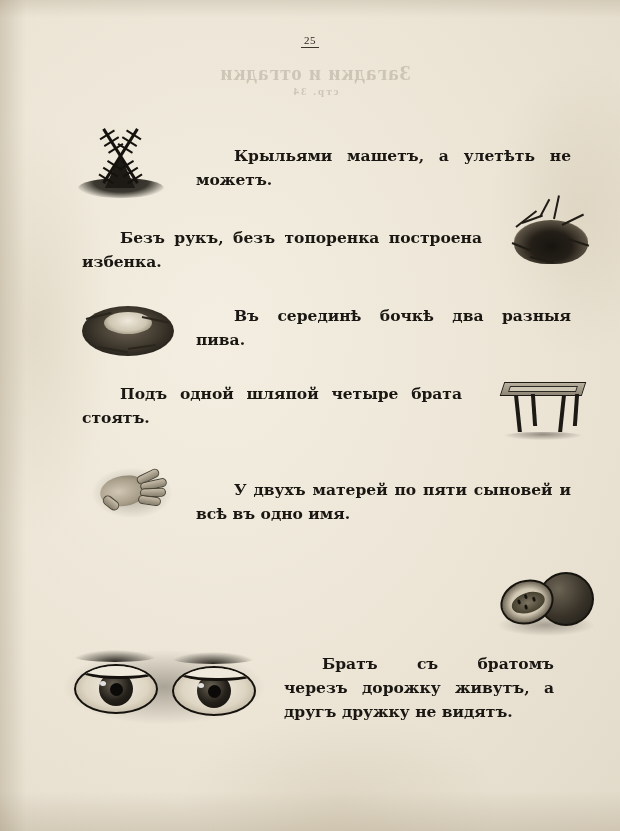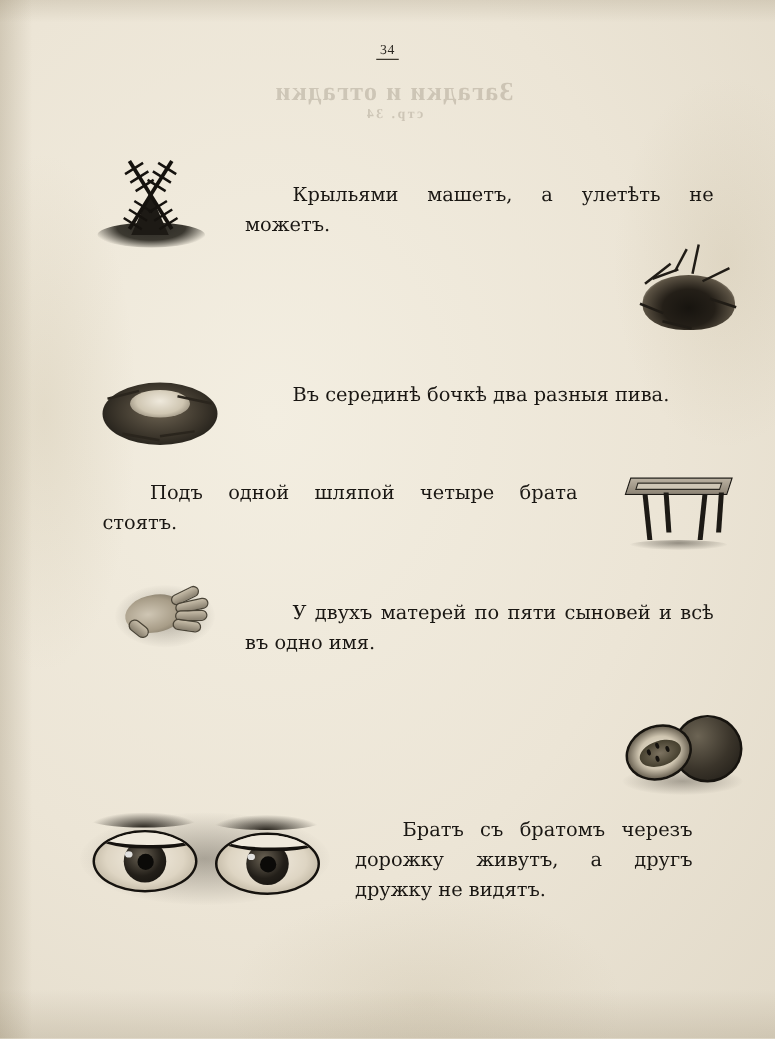--- a/index.html
+++ b/index.html
@@ -88,21 +88,21 @@
     font-weight: bold;
     color: #17140f;
     letter-spacing: 0.3px;
   }
 
   .riddle {
     position: absolute;
     color: #1a1713;
     font-family: "DejaVu Serif", serif;
     font-size: 15.5px;
-    font-weight: normal;
+    font-weight: bold;
     line-height: 1.55;
   }
   .riddle p { margin: 0; }
   .just { text-align: justify; }
   .indent { text-indent: 38px; }
 
   .fig { position: absolute; }
 
   
   .mill-ground {
@@ -254,21 +254,21 @@
 <div class="page">
 
   <div class="stain a"></div>
   <div class="stain b"></div>
   <div class="stain c"></div>
   <div class="edge-left"></div>
   <div class="edge-top"></div>
   <div class="edge-bottom"></div>
 
   <div class="folio">
-    <span class="num">34</span>
+    <span class="num">25</span>
   </div>
 
   <div class="bleed">
     <div>Загадки и отгадки</div>
     <div class="l2">стр. 34</div>
   </div>
 
 
   <div class="fig" style="left:78px; top:118px; width:86px; height:80px;">
     <div class="mill-ground"></div>
@@ -298,20 +298,23 @@
     <div class="nest1"></div>
     <div class="twig" style="left:6px; top:14px; width:26px; transform:rotate(-38deg);"></div>
     <div class="twig" style="left:12px; top:10px; width:22px; transform:rotate(-20deg);"></div>
     <div class="twig" style="left:30px; top:4px; width:20px; transform:rotate(-62deg);"></div>
     <div class="twig" style="left:44px; top:6px; width:24px; transform:rotate(-78deg);"></div>
     <div class="twig" style="left:52px; top:12px; width:24px; transform:rotate(-26deg);"></div>
     <div class="twig" style="left:2px; top:30px; width:20px; transform:rotate(22deg);"></div>
     <div class="twig" style="left:58px; top:26px; width:22px; transform:rotate(18deg);"></div>
     <div class="twig" style="left:20px; top:44px; width:24px; transform:rotate(14deg);"></div>
   </div>
+  <div class="riddle just indent" style="left:82px; top:226px; width:400px;">
+    <p>Безъ рукъ, безъ топоренка построена избенка.</p>
+  </div>
 
   <div class="fig" style="left:82px; top:296px; width:92px; height:66px;">
     <div class="nest2-outer"></div>
     <div class="nest2-hollow"></div>
     <div class="twig" style="left:4px; top:22px; width:26px; transform:rotate(-14deg); background:#2a251d;"></div>
     <div class="twig" style="left:60px; top:20px; width:28px; transform:rotate(12deg); background:#2a251d;"></div>
     <div class="twig" style="left:16px; top:50px; width:30px; transform:rotate(10deg); background:#2a251d;"></div>
     <div class="twig" style="left:46px; top:52px; width:28px; transform:rotate(-8deg); background:#2a251d;"></div>
   </div>
   <div class="riddle just indent" style="left:196px; top:304px; width:375px;">

